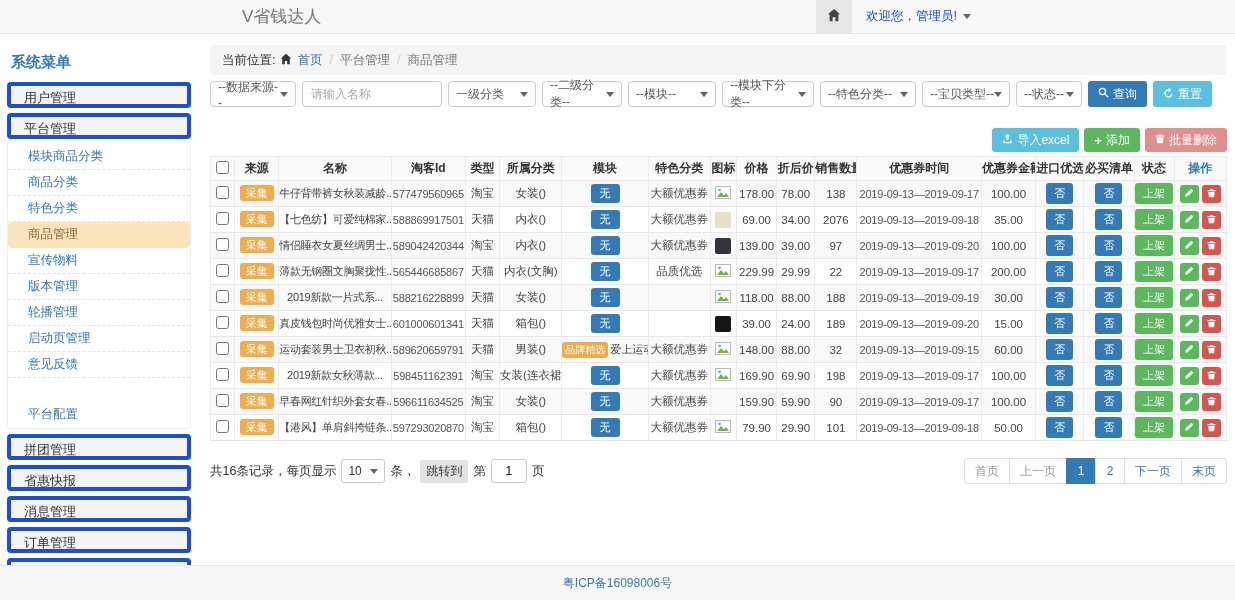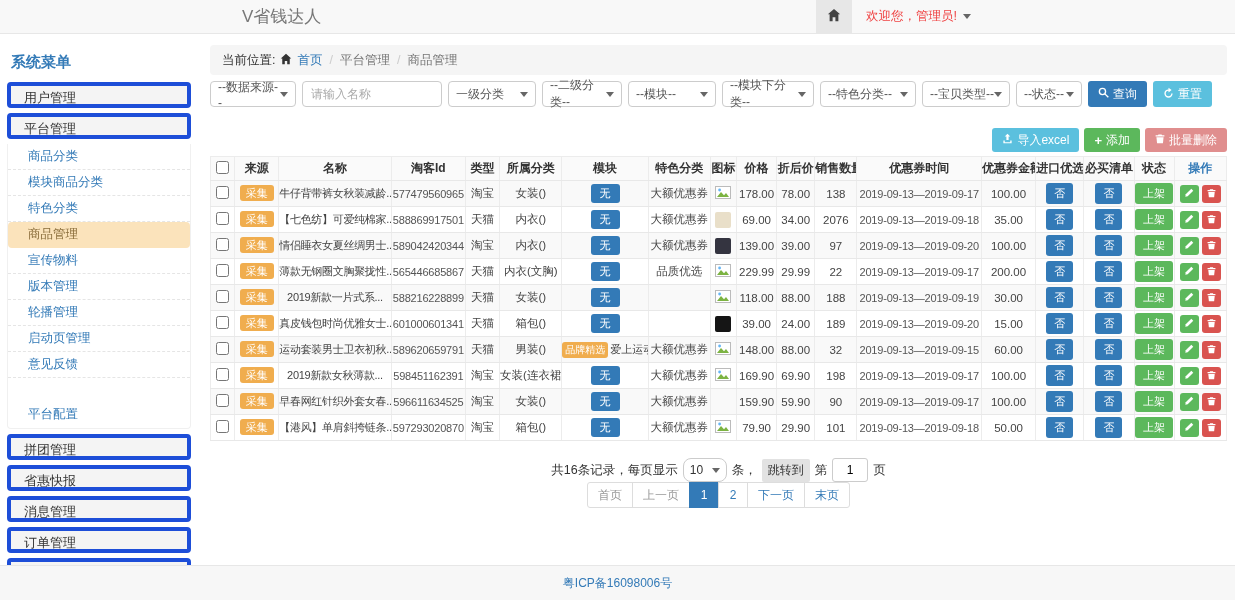--- a/index.html
+++ b/index.html
@@ -4,21 +4,21 @@
 <style>
   * { box-sizing: border-box; margin: 0; padding: 0; }
   html, body { width: 1235px; height: 600px; overflow: hidden; }
   body { font-family: "Liberation Sans", "DejaVu Sans", sans-serif; background: #fff; color: #333; position: relative; }
 
   
   .topbar { position: absolute; left: 0; top: 0; right: 0; height: 34px; background: #f8f8f8; border-bottom: 1px solid #e7e7e7; }
   .brand { position: absolute; left: 242px; top: 0; line-height: 34px; font-size: 17px; color: #777; }
   .topbar-right { position: absolute; right: 250px; top: 0; height: 33px; display: flex; align-items: stretch; }
   .home-btn { width: 36px; height: 33px; background: #e7e7e7; display: flex; align-items: center; justify-content: center; cursor: pointer; }
-  .welcome { display: flex; align-items: center; gap: 6px; padding: 0 14px; font-size: 12.5px; color: #ef4444; cursor: pointer; }
+  .welcome { display: flex; align-items: center; gap: 6px; padding: 0 14px; font-size: 12.5px; color: #1d4ed8; cursor: pointer; }
   .caret { display: inline-block; width: 0; height: 0; border-left: 4px solid transparent; border-right: 4px solid transparent; border-top: 5px solid #666; }
 
   
   .sidebar { position: absolute; left: 7px; top: 45px; width: 184px; height: 520px; overflow: hidden; }
   .menu-heading { color: #337ab7; font-weight: bold; font-size: 15px; margin: 8px 0 10px 4px; }
   .menu-box { height: 26px; line-height: 24px; background: #f4f4f4; border: 4px solid #1d4ed8; border-radius: 4px; padding-left: 13px; font-size: 13px; color: #333; margin-bottom: 5px; cursor: pointer; }
   .sub-panel { background: #fff; margin-bottom: 5px; border: 1px solid #f0f0f0; border-top: none; border-radius: 0 0 4px 4px; }
   .sub-item { height: 26px; line-height: 25px; border-bottom: 1px dashed #e5e5e5; padding-left: 20px; font-size: 12.5px; color: #337ab7; cursor: pointer; }
   .sub-item:last-child { border-bottom: none; margin-top: 24px; }
   .sub-item.active { background: #fbe3bb; border-radius: 4px; color: #8a6d3b; border-bottom-color: transparent; }
@@ -61,23 +61,23 @@
   .pill-green { background: #5cb85c; }
   .icon-btn { display: inline-flex; align-items: center; justify-content: center; width: 19px; height: 18px; border: none; border-radius: 3px; cursor: pointer; }
   .icon-btn.green { background: #5cb85c; }
   .icon-btn.red { background: #d9534f; margin-left: 3px; }
   .thumb { display: inline-block; width: 16px; height: 16px; border-radius: 2px; vertical-align: middle; }
   .module-wrap { display: inline-flex; align-items: center; gap: 2px; }
   .module-txt { font-size: 11px; color: #444; }
   input[type="checkbox"] { width: 13px; height: 13px; cursor: pointer; }
 
   
-  .pager-row { margin-top: 17px; display: flex; align-items: center; justify-content: space-between; font-size: 12.5px; color: #333; flex-direction: column; }
+  .pager-row { margin-top: 17px; display: flex; align-items: center; justify-content: space-between; font-size: 12.5px; color: #333; }
   .pager-left { display: flex; align-items: center; gap: 5px; }
-  .pp-select { height: 24px; width: 44px; border: 1px solid #ccc; border-radius: 8px; background: #fff; display: inline-flex; align-items: center; justify-content: space-between; padding: 0 6px; font-size: 12px; cursor: pointer; }
+  .pp-select { height: 24px; width: 44px; border: 1px solid #ccc; border-radius: 3px; background: #fff; display: inline-flex; align-items: center; justify-content: space-between; padding: 0 6px; font-size: 12px; cursor: pointer; }
   .jump-chip { background: #e2e2e2; color: #333; padding: 3px 6px; border-radius: 2px; font-size: 12px; cursor: pointer; }
   .jump-input { width: 36px; height: 24px; border: 1px solid #ccc; border-radius: 3px; text-align: center; font-size: 12px; font-family: inherit; outline: none; }
   .pager-right { display: flex; }
   .page-btn { min-width: 30px; height: 26px; padding: 0 10px; background: #fff; border: 1px solid #ddd; margin-left: -1px; display: inline-flex; align-items: center; justify-content: center; font-size: 12px; color: #337ab7; cursor: pointer; font-family: inherit; }
   .page-btn:first-child { border-radius: 3px 0 0 3px; margin-left: 0; }
   .page-btn:last-child { border-radius: 0 3px 3px 0; }
   .page-btn.disabled { color: #999; cursor: default; }
   .page-btn.active { background: #337ab7; border-color: #337ab7; color: #fff; }
 
   
@@ -103,22 +103,22 @@
     </div>
   </div>
 </header>
 
 <aside class="sidebar">
   <div class="menu-heading">系统菜单</div>
   <div id="sidebar-menu">
       <div class="menu-box">用户管理</div>
       <div class="menu-box">平台管理</div>
       <div class="sub-panel">
+        <div class="sub-item">模块商品分类</div>
         <div class="sub-item">商品分类</div>
-        <div class="sub-item">模块商品分类</div>
         <div class="sub-item">特色分类</div>
         <div class="sub-item active">商品管理</div>
         <div class="sub-item">宣传物料</div>
         <div class="sub-item">版本管理</div>
         <div class="sub-item">轮播管理</div>
         <div class="sub-item">启动页管理</div>
         <div class="sub-item">意见反馈</div>
         <div class="sub-item">平台配置</div>
       </div>
       <div class="menu-box">拼团管理</div>

